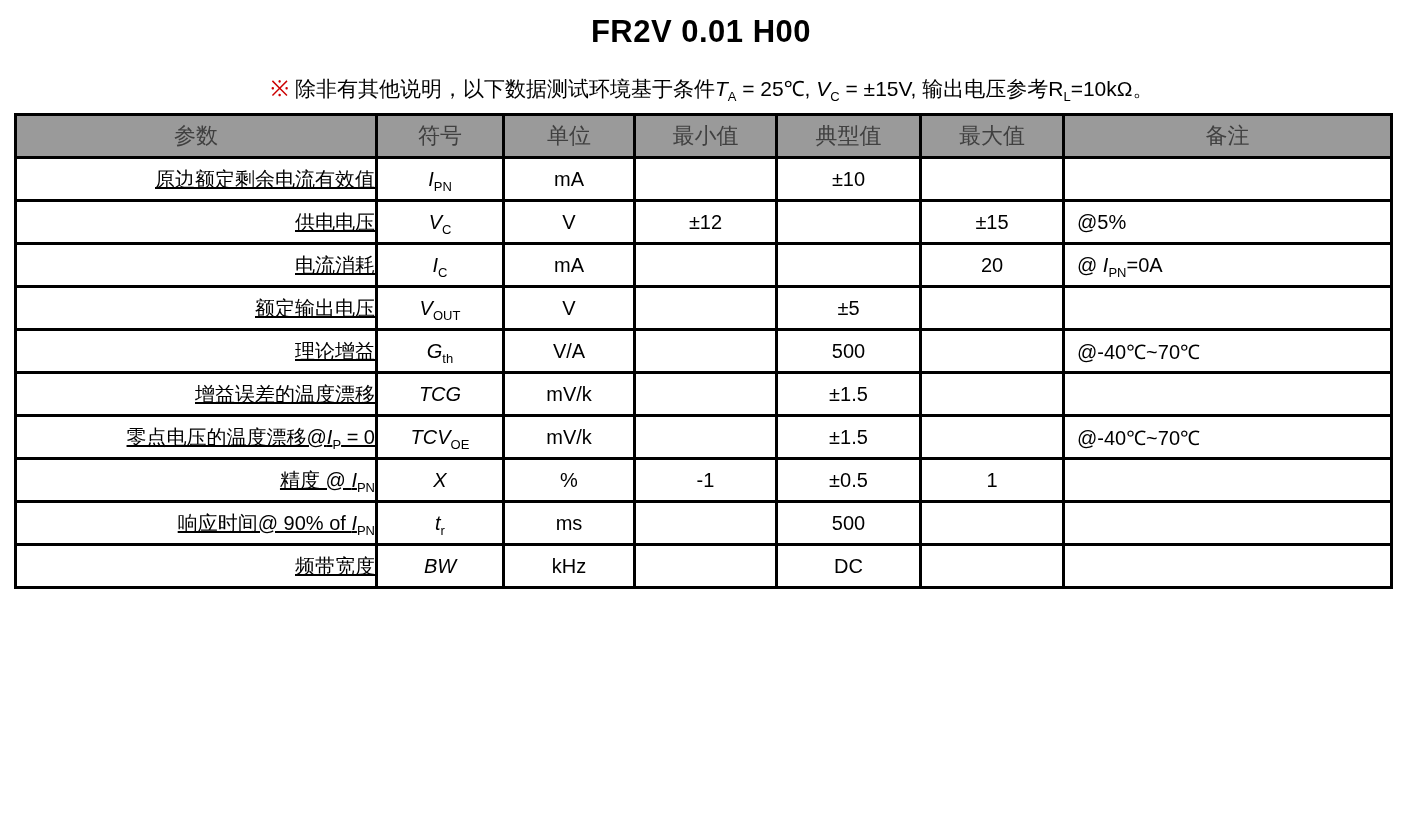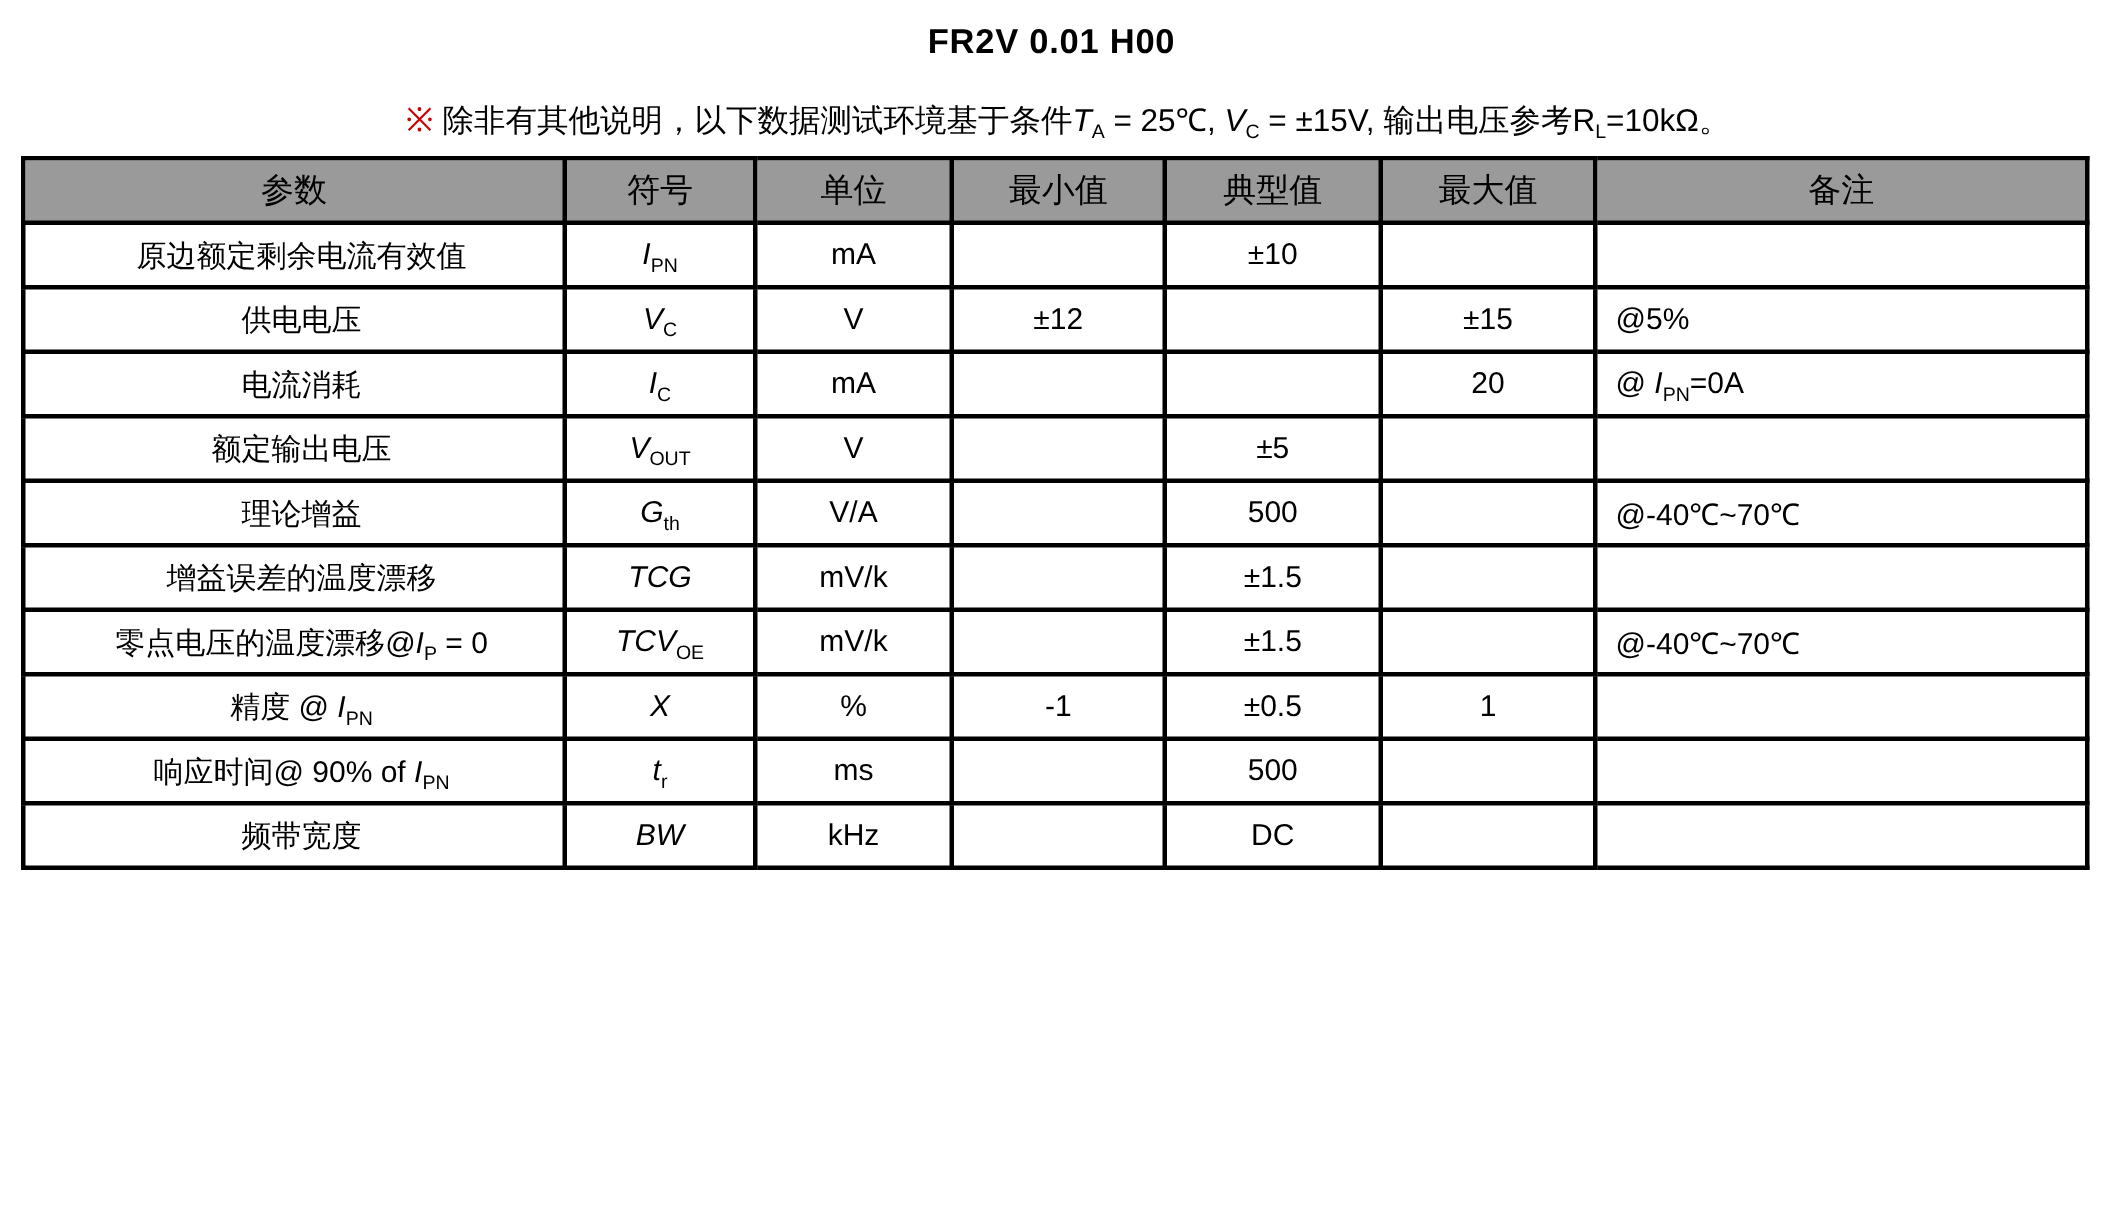--- a/index.html
+++ b/index.html
@@ -10,21 +10,21 @@
     height: 813px;
     font-family: "Liberation Sans", sans-serif;
     color: #000;
     overflow: hidden;
   }
   .page { position: relative; width: 1402px; height: 813px; }
 
   .doc-title {
     margin: 14px 0 0 0;
     text-align: center;
-    font-size: 23px;
+    font-size: 31px;
     font-weight: bold;
     letter-spacing: 0.5px;
   }
 
   .note {
     margin: 22px 0 10px 22px;
     font-size: 21px;
     white-space: nowrap;
     text-align: center;
   }
@@ -47,27 +47,27 @@
   }
   .spec-table th, .spec-table td {
     border: 3px solid #000;
     height: 40px;
     padding: 0;
     overflow: hidden;
     white-space: nowrap;
   }
   .spec-table thead th {
     background: #9a9a9a;
-    color: #000000;
+    color: #404040;
     font-weight: normal;
     font-size: 22px;
     text-align: center;
   }
   .spec-table td { font-size: 20px; text-align: center; }
-  .spec-table td.c-param { text-align: center; padding-left: 10px; }
+  .spec-table td.c-param { text-align: right; padding-left: 10px; text-decoration: underline; }
   .spec-table td.c-remark { text-align: left; padding-left: 12px; }
   .spec-table i { font-style: italic; }
 </style>
 </head>
 <body>
 
 <div class="page">
 
   <h1 class="doc-title">FR2V 0.01 H00</h1>
 

